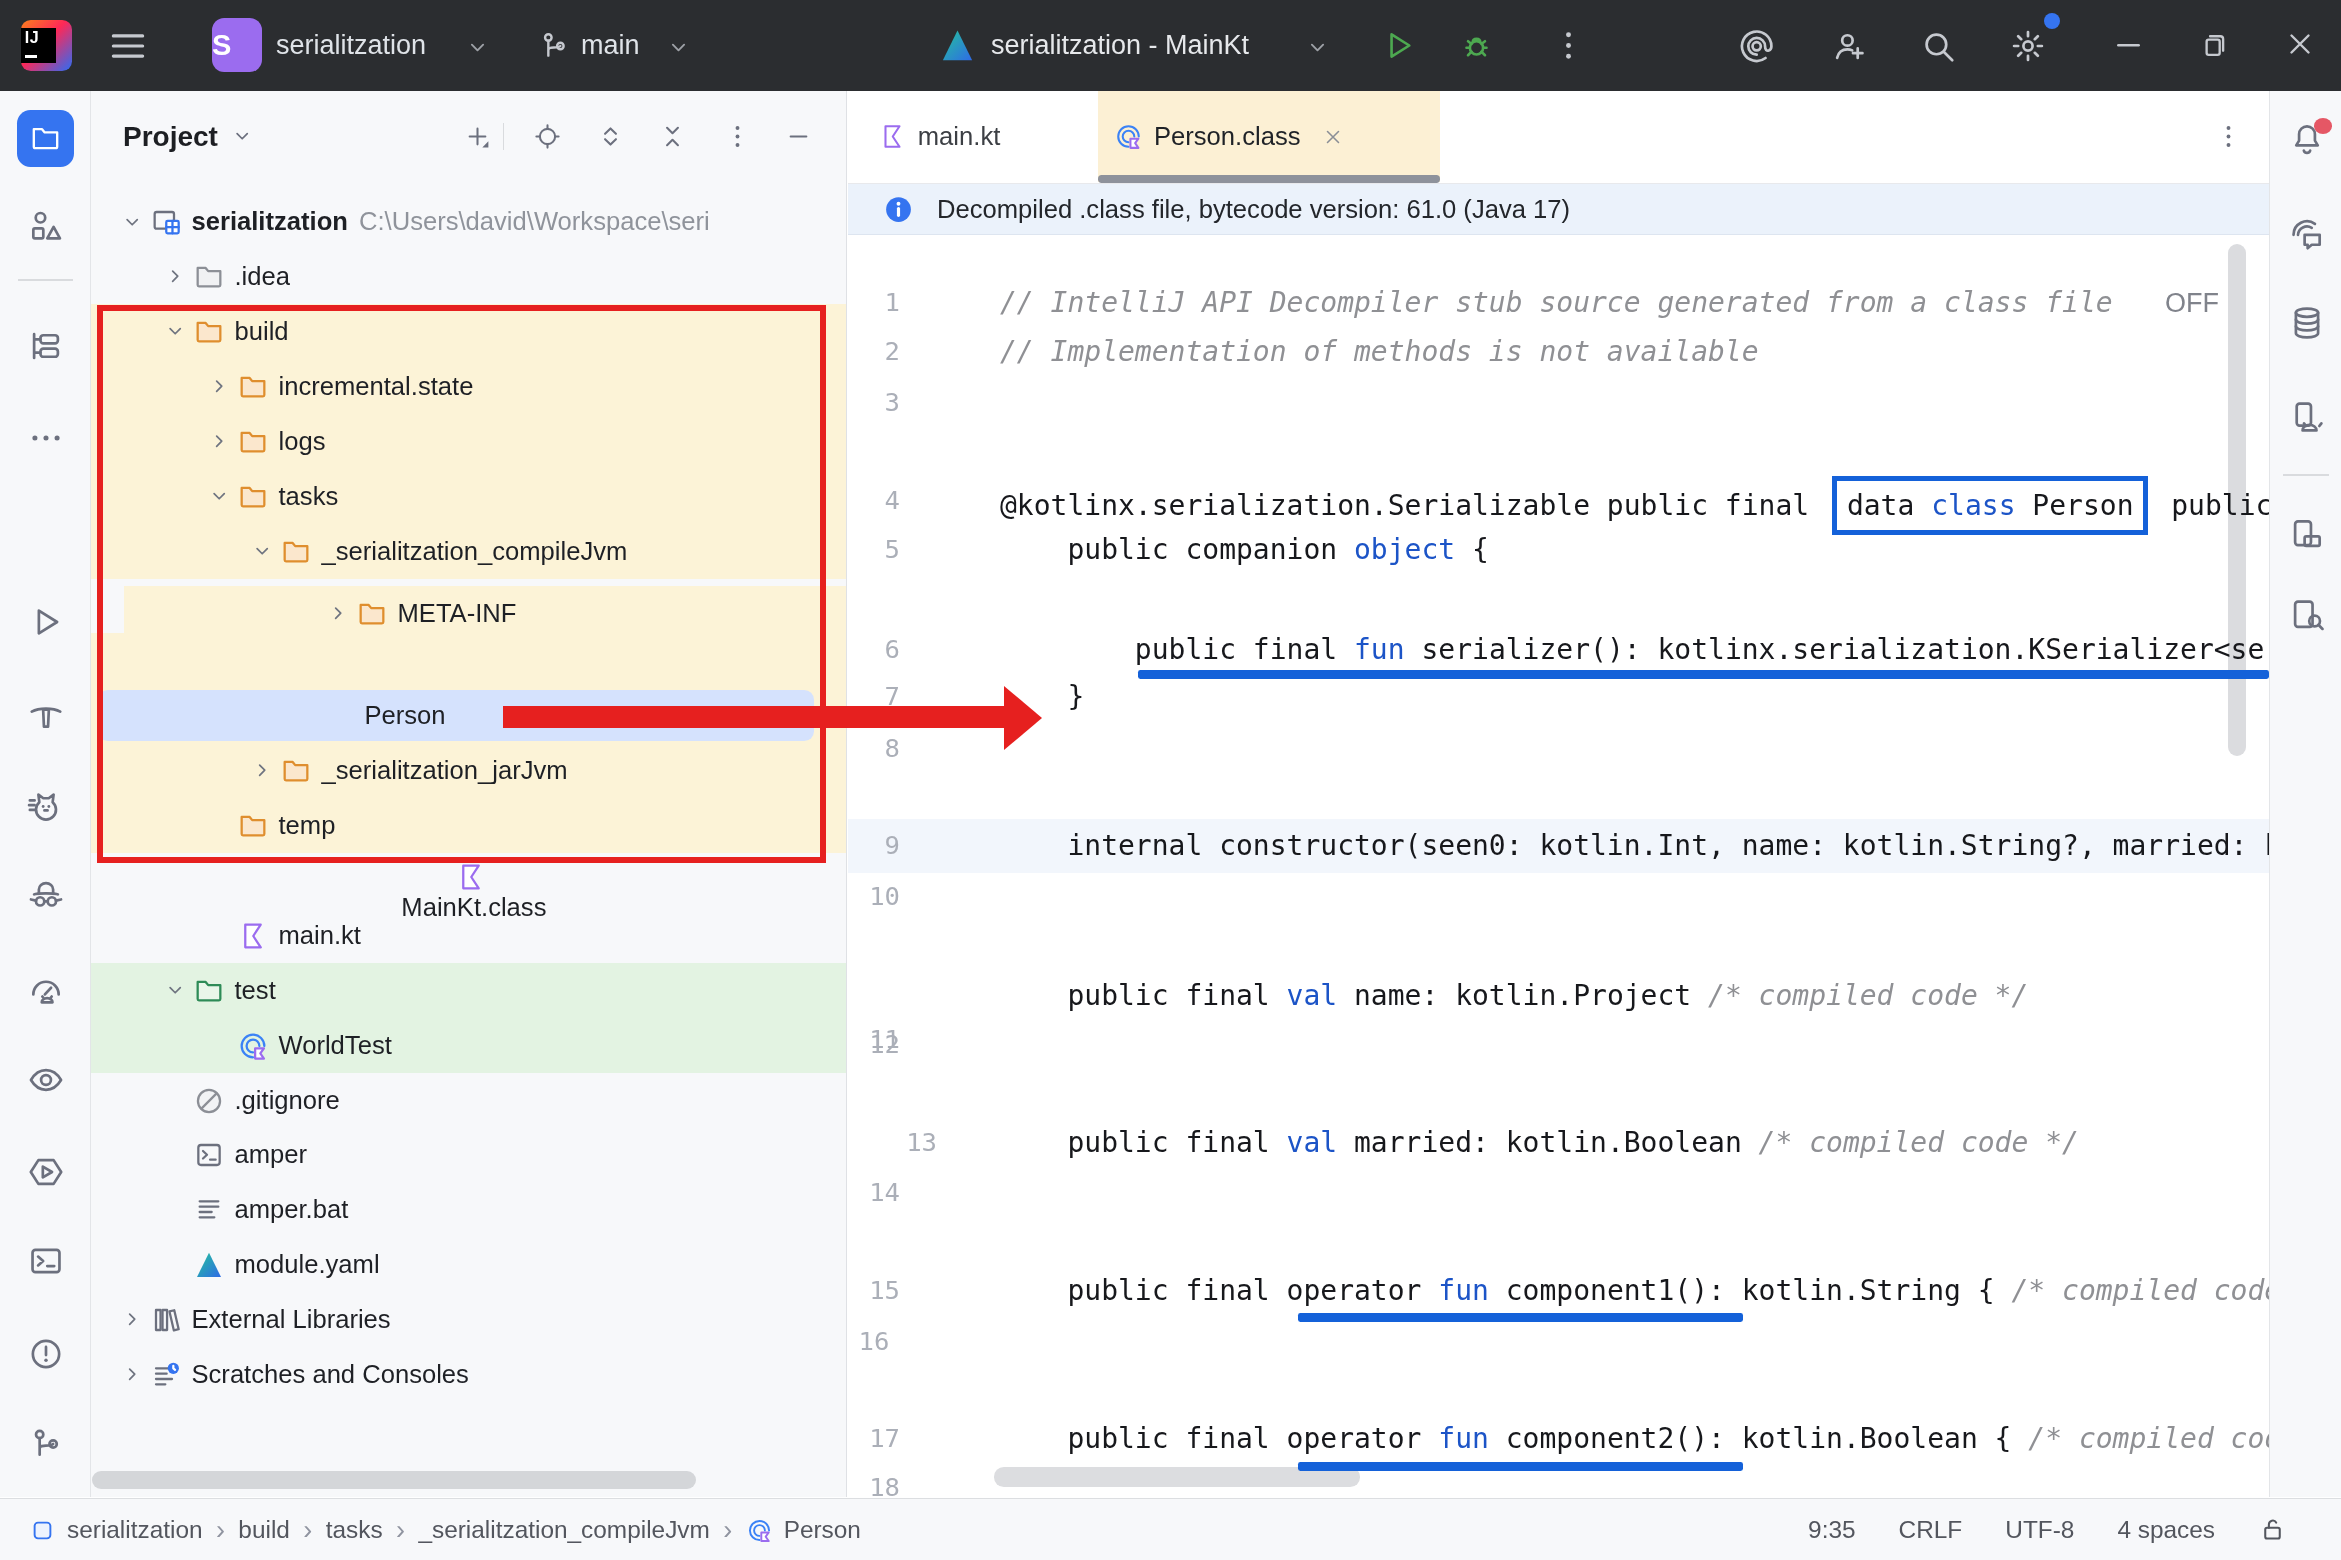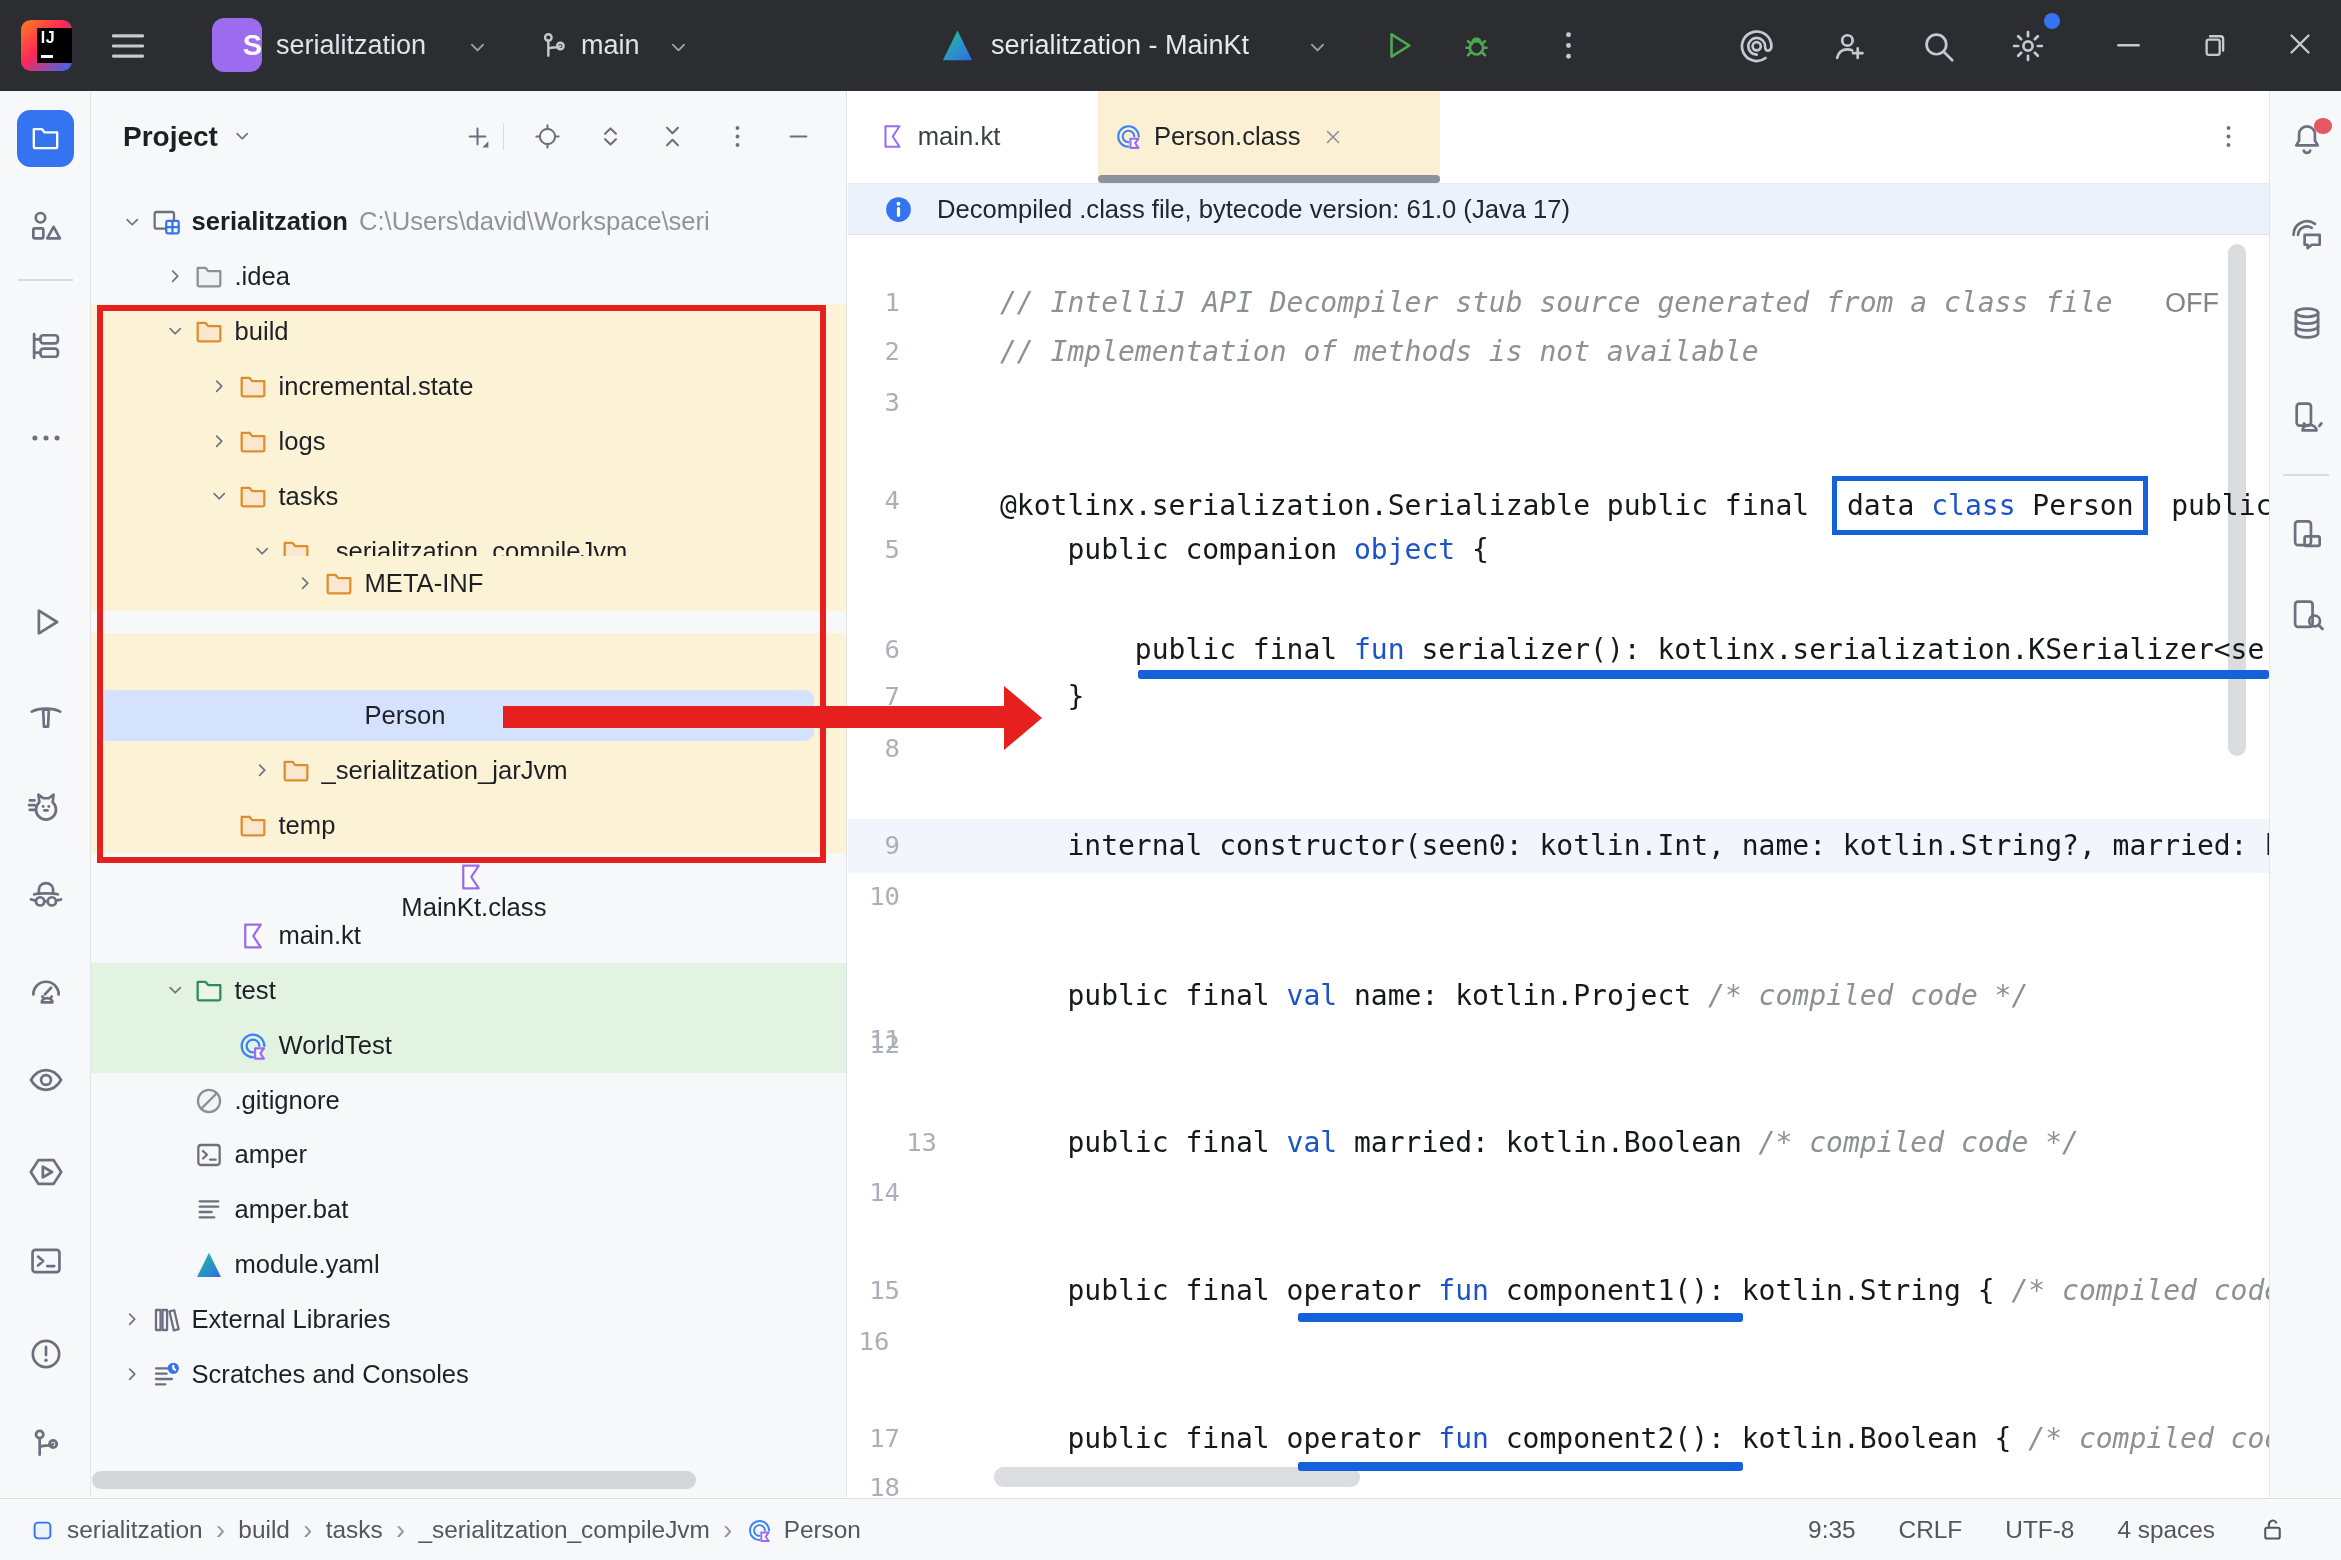--- a/index.html
+++ b/index.html
@@ -2,21 +2,21 @@
 <html style="font-size:9.8px"><head>
 <meta charset="utf-8">
 <style>
   * { margin:0; padding:0; box-sizing:border-box; }
   html,body { background:#fff; }
   #app { position:relative; width:2342px; height:1561px; overflow:hidden;
          font-family:"Liberation Sans", sans-serif; background:#fff; }
 
   
   #titlebar { position:absolute; left:0; top:0; width:2342px; height:91px; background:#2B2D30; }
-  .tb-abs { position:absolute; display:flex; align-items:center; justify-content:flex-end; color:#C6C9CF; }
+  .tb-abs { position:absolute; display:flex; align-items:center; justify-content:flex-start; color:#C6C9CF; }
   #ij-logo { left:21px; top:19.5px; width:51px; height:51px; border-radius:9.8px;
              background:linear-gradient(135deg,#FC801D 0%,#FE2857 45%,#2B6DF6 100%); }
   #ij-logo .inner { width:35px; height:35px; background:#000; position:relative; }
   #ij-logo .inner span { position:absolute; left:3.7px; top:1.2px; color:#fff; font-size:16px; font-weight:bold; letter-spacing:0.6px; }
   #ij-logo .inner i { position:absolute; left:3.7px; bottom:4.3px; width:12.2px; height:3px; background:#fff; }
   #chip-s { left:212px; top:18.3px; width:50px; height:54px; border-radius:12.2px; background:#9B6CEF;
             color:#fff; font-size:29px; font-weight:bold; }
   .tb-text { position:absolute; top:0; height:91px; display:flex; align-items:center;
              color:#DFE3E8; font-size:27px; white-space:nowrap; }
 
@@ -460,21 +460,21 @@
               <path d="M7 9.5l5 5 5-5"></path>
             </svg>
           </span>
           <span class="tree-ico">
             <svg viewBox="0 0 24 24" width="32" height="32" fill="none" stroke-width="1.7" stroke-linejoin="round">
               <path d="M3.5 5.2h6l1.9 2.4h9.1V18a1 1 0 0 1-1 1h-15a1 1 0 0 1-1-1z" fill="#FBE7CD" stroke="#DF8E2E"></path>
             </svg>
           </span>
           <span class="tree-label">_serialitzation_compileJvm</span>
         </div>
-        <div class="tree-row bg-yellow" style="top: 380px;">
+        <div class="tree-row bg-yellow" style="top: 410px; margin-left: 33px;">
           <div style="flex: 0 0 201px; height: 0.6px;"></div>
           <span class="chev-slot">
             <svg viewBox="0 0 24 24" width="24.4" height="24.4" fill="none" stroke="currentColor" stroke-width="1.7" stroke-linecap="round" stroke-linejoin="round">
               <path d="M9.5 7l5 5-5 5"></path>
             </svg>
           </span>
           <span class="tree-ico">
             <svg viewBox="0 0 24 24" width="32" height="32" fill="none" stroke-width="1.7" stroke-linejoin="round">
               <path d="M3.5 5.2h6l1.9 2.4h9.1V18a1 1 0 0 1-1 1h-15a1 1 0 0 1-1-1z" fill="#FBE7CD" stroke="#DF8E2E"></path>
             </svg>

